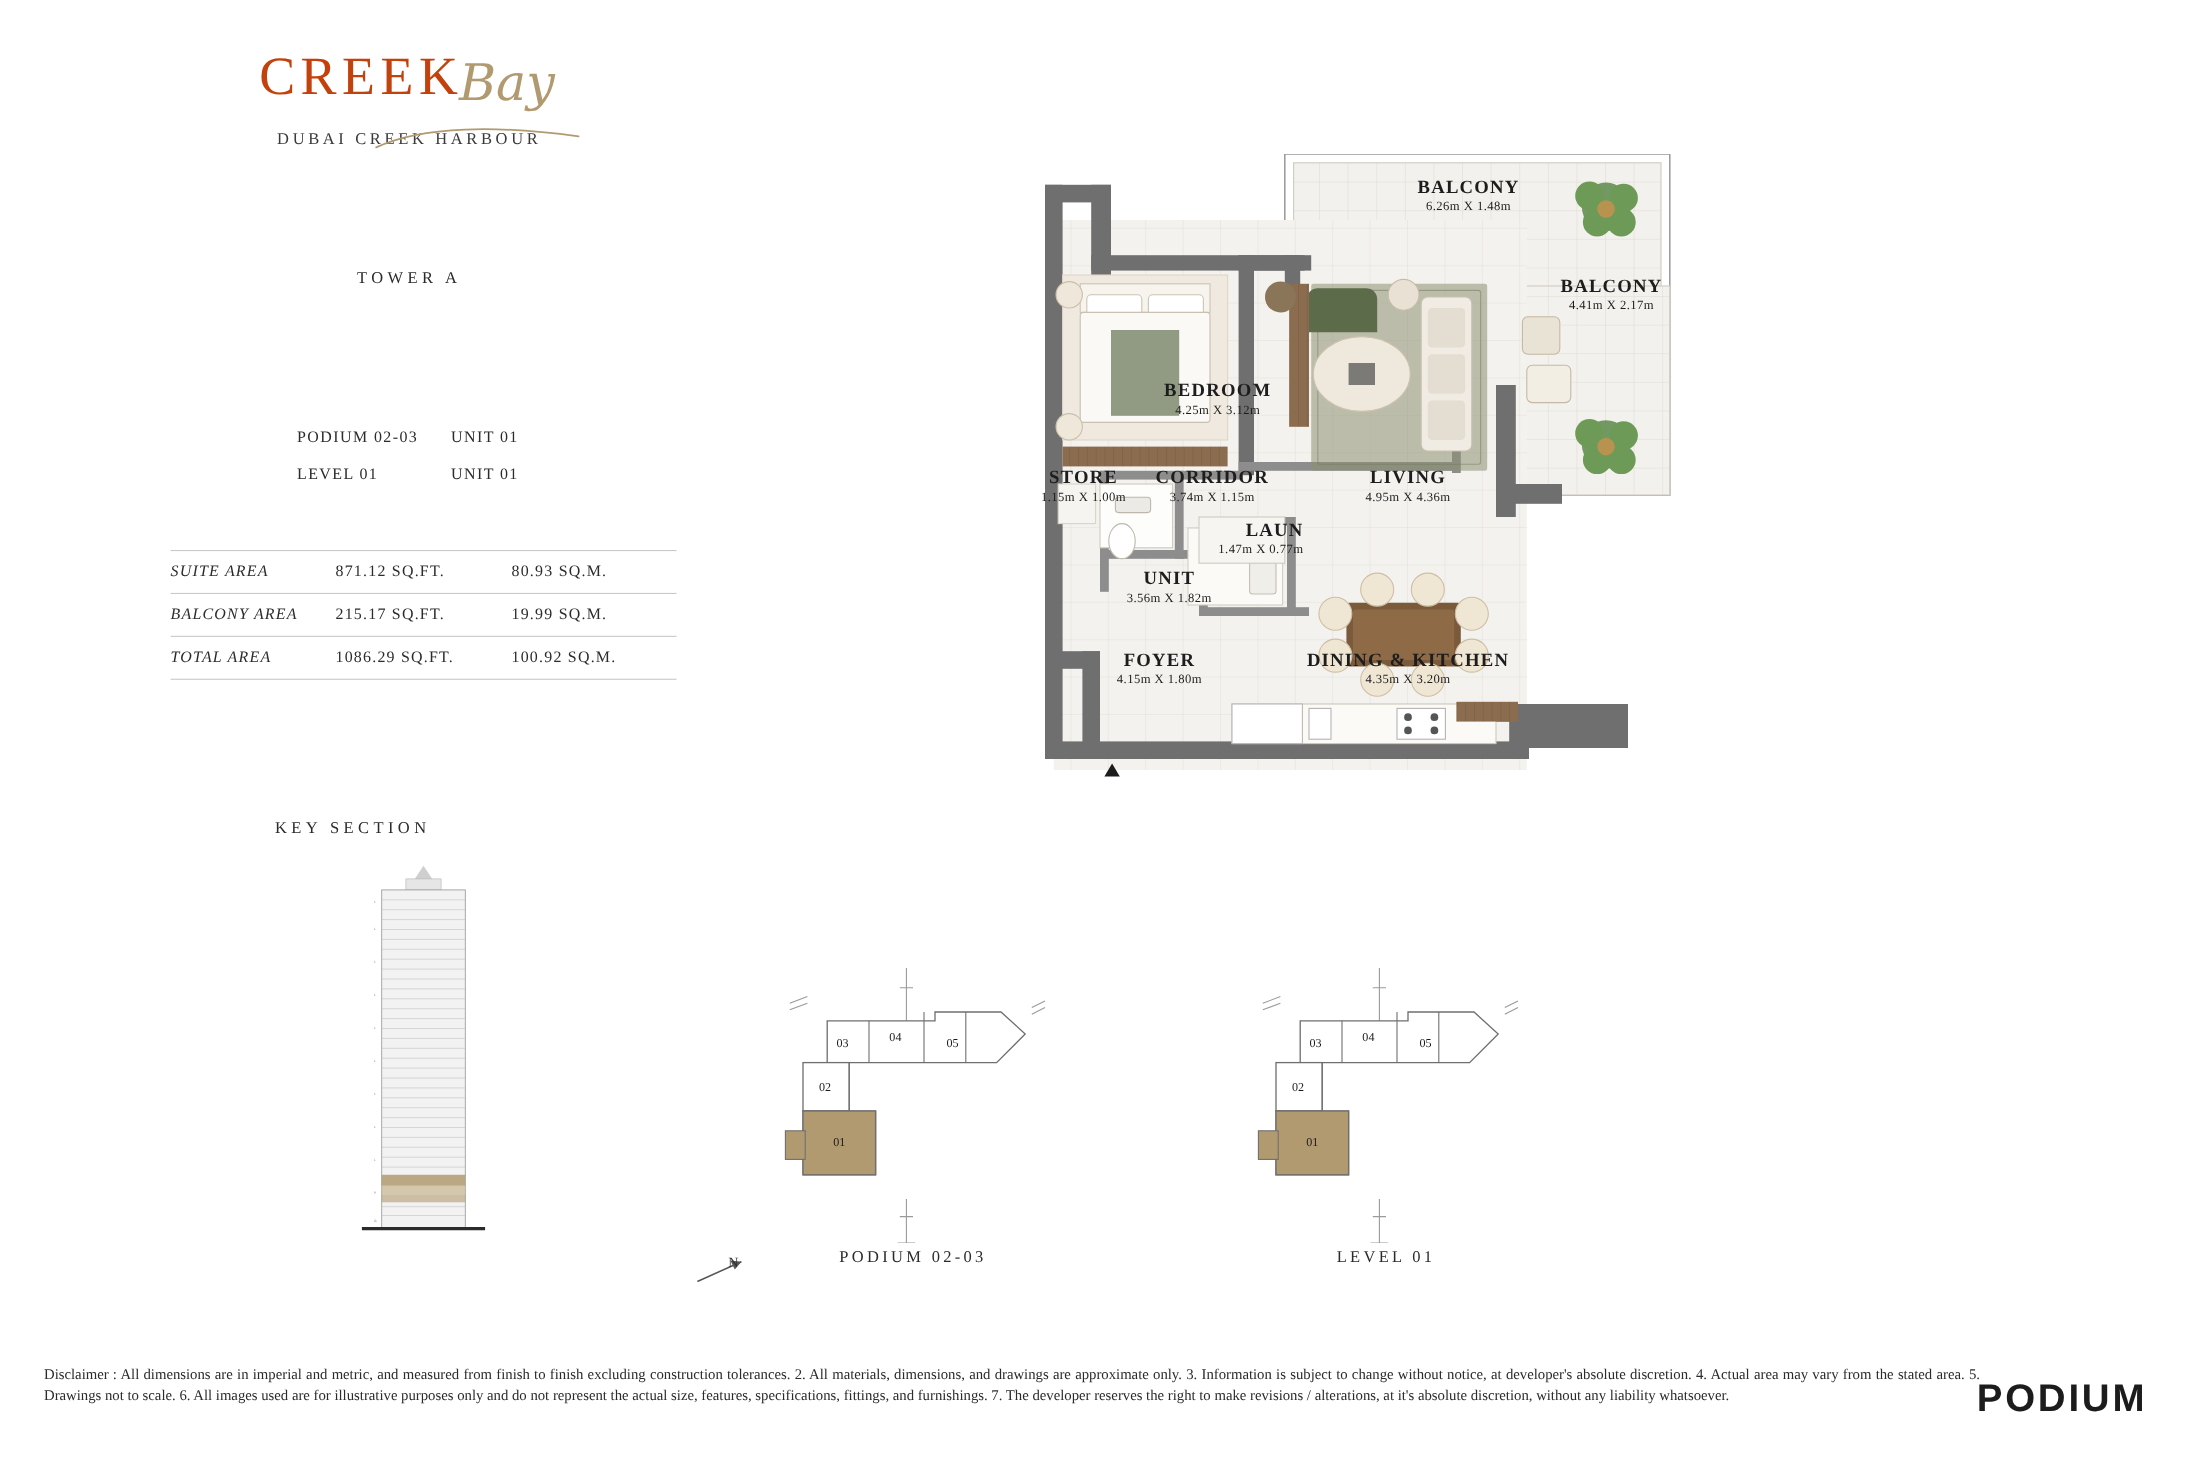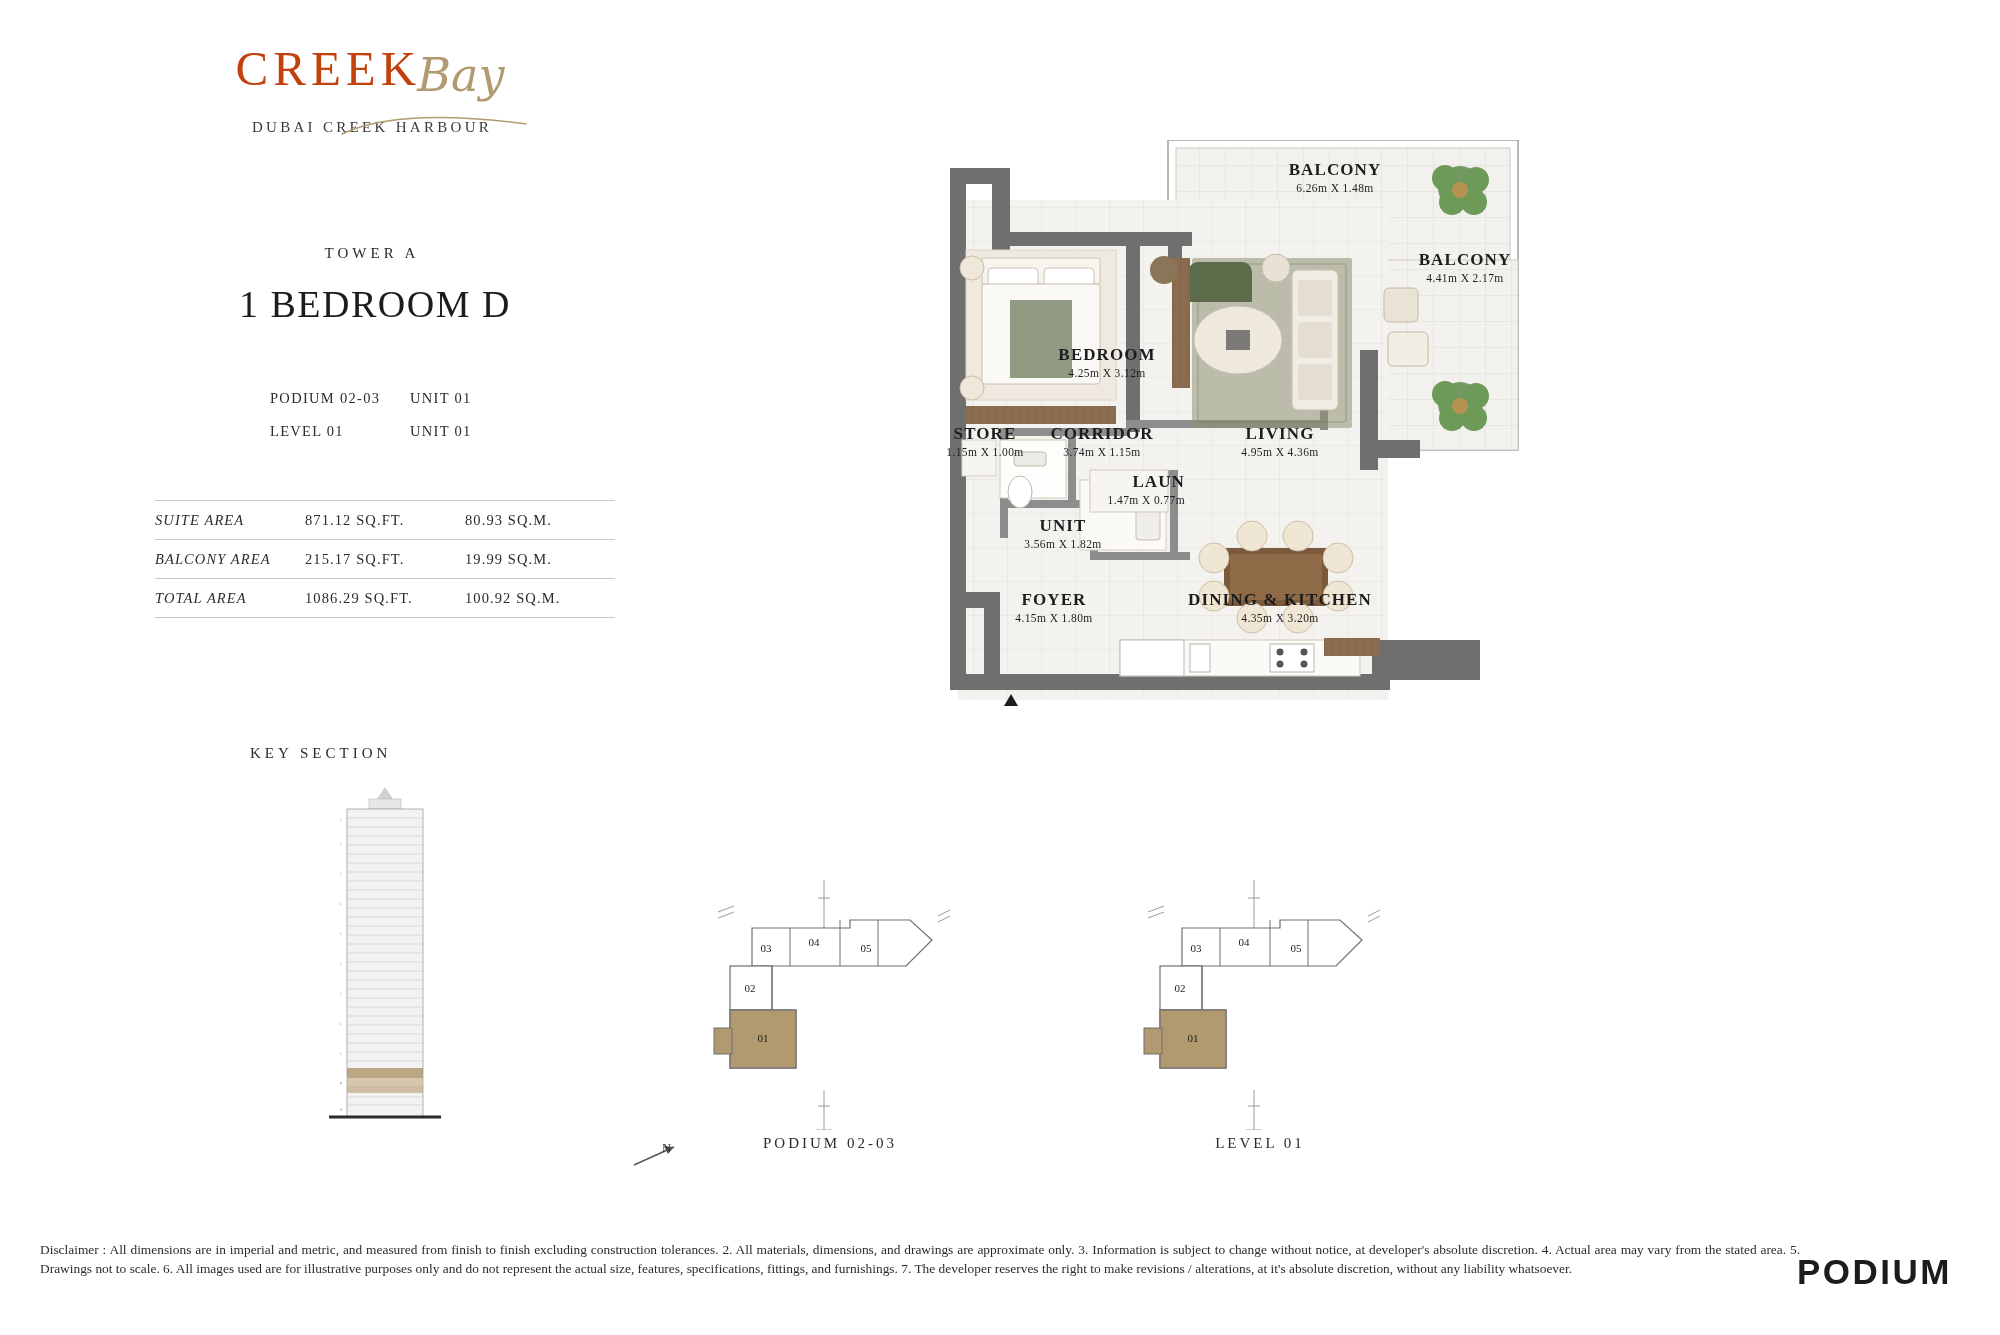--- a/index.html
+++ b/index.html
@@ -115,21 +115,20 @@
 
     <div class="logo">
       <span class="logo-main">CREEK</span><span class="logo-script">Bay</span>
       <svg class="logo-swash" viewBox="0 0 200 34">
         <path d="M8 26 C 50 6, 120 6, 192 16" stroke="#b29a70" stroke-width="1.6" fill="none" stroke-linecap="round"></path>
       </svg>
       <div class="logo-sub">DUBAI CREEK HARBOUR</div>
     </div>
 
     <div class="tower">TOWER A</div>
-    <div class="unit-type">1 BEDROOM D</div>
 
     <div class="unit-table">
       <div class="row">
         <div class="c1">PODIUM 02-03</div>
         <div class="c2">UNIT 01</div>
       </div>
       <div class="row">
         <div class="c1">LEVEL 01</div>
         <div class="c2">UNIT 01</div>
       </div>

